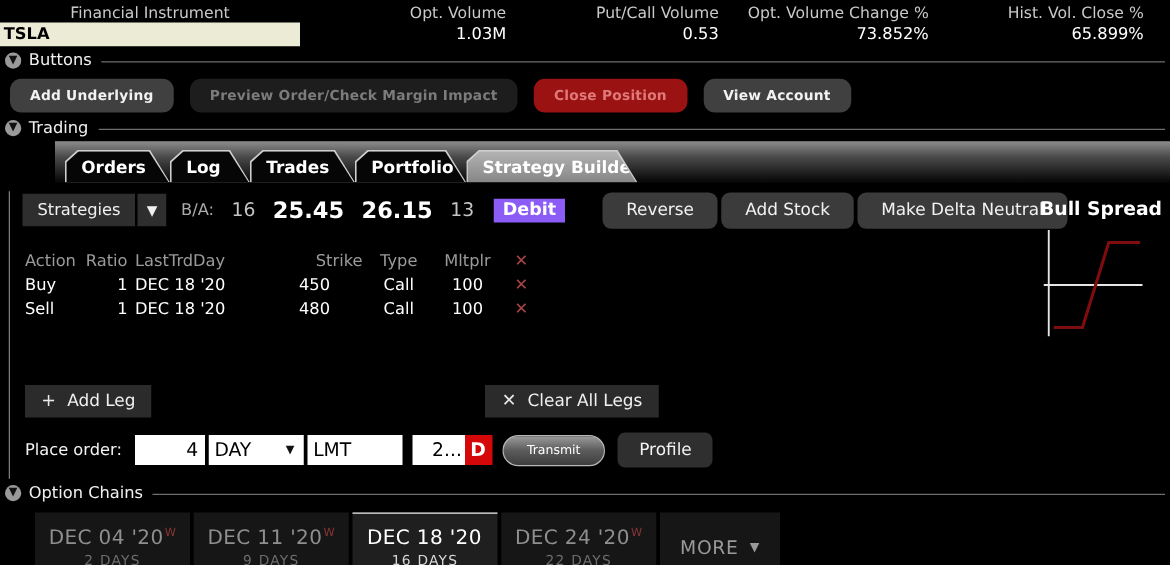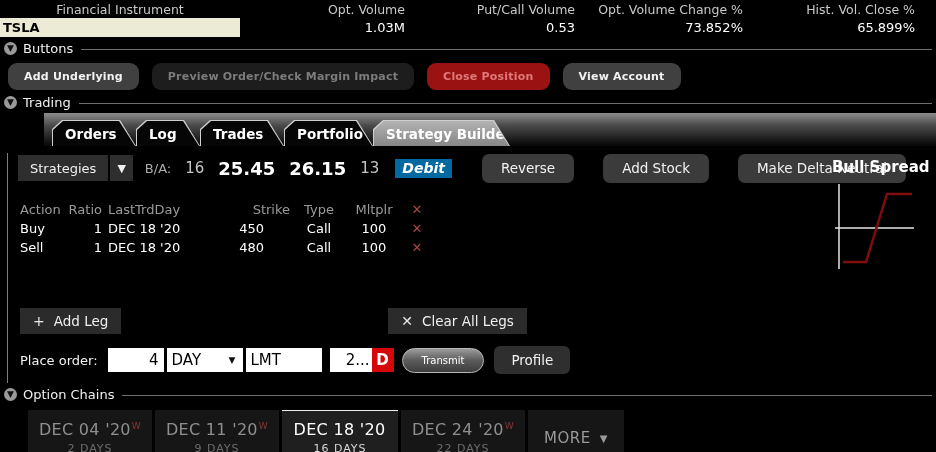--- a/index.html
+++ b/index.html
@@ -56,26 +56,26 @@
 
   
   .panel { position:relative; height:230px; border-left:1px solid #7d7d7d; margin-left:7px; }
   .strat-row { display:flex; align-items:center; height:30px; margin:7px 0 0 10px; }
   .sbtn { background:#2e2e2e; color:#f0f0f0; border:none; font-family:inherit;
     font-size:13px; height:26px; padding:0 12px; cursor:default; }
   .sbtn.arrow { margin-left:2px; padding:0 7px; font-size:11px; }
   .ba-label { color:#aaa; font-size:13px; margin-left:12px; }
   .ba-size { color:#c4c4c4; font-size:15px; margin-left:14px; }
   .ba-px { color:#fff; font-size:18px; font-weight:700; margin-left:14px; }
-  .debit { background:#0369a1; color:#fff; font-size:14px; font-weight:700;
-    padding:1px 7px 2px 7px; margin-left:16px;font-style:italic; }
+  .debit { background:#8b5cf6; color:#fff; font-size:14px; font-weight:700;
+    padding:1px 7px 2px 7px; margin-left:16px; }
   .rbtn { background:#3b3b3b; color:#f2f2f2; border:none; border-radius:7px; font-family:inherit;
     font-size:13.5px; height:29px; padding:0 19px; cursor:default; white-space:nowrap; }
   .rbtn.first { margin-left:30px; }
-  .rbtn + .rbtn { margin-left:29px; }
+  .rbtn + .rbtn { margin-left:3px; }
 
   
   .payoff { position:absolute; top:5px; right:0; width:104px; text-align:left; }
   .payoff-title { font-size:15px; font-weight:700; color:#fff; white-space:nowrap; }
   .payoff svg { display:block; margin-top:7px; margin-left:2px; }
 
   
   .legs { display:grid; grid-template-columns:46px 42px 118px 70px 58px 52px 34px;
     margin:17px 0 0 6px; font-size:13px; line-height:19px; }
   .legs .h { color:#9a9a9a; }

